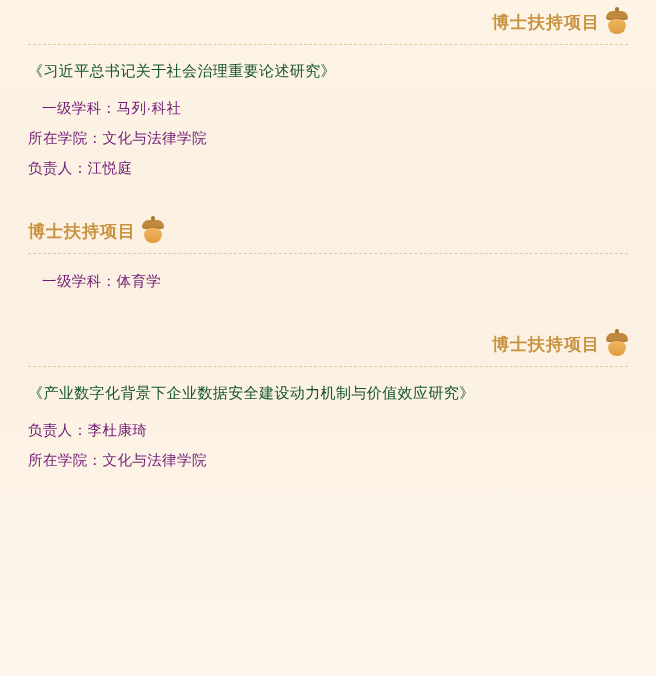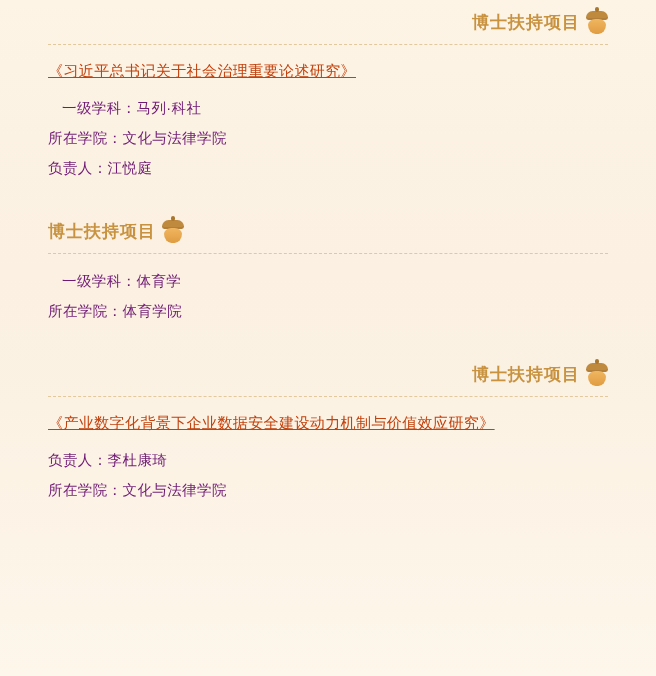--- a/index.html
+++ b/index.html
@@ -12,21 +12,21 @@
     background: linear-gradient(180deg, #fdf4e6 0%, #fbf0e1 40%, #fdf6ea 100%);
     font-family: "Liberation Sans", "DejaVu Sans", sans-serif;
     color: #3a3126;
     overflow: hidden;
   }
   .page {
     position: relative;
     width: 656px;
     height: 676px;
     box-sizing: border-box;
-    padding: 0 48px;
+    padding: 0 28px;
   }
   .entry {
     position: relative;
   }
   .badge-row {
     display: flex;
     align-items: center;
     height: 44px;
   }
   .badge-row.right { justify-content: flex-end; }
@@ -83,24 +83,23 @@
 
   .divider {
     height: 0;
     border-top: 1px dashed #e3c89c;
     margin: 0 0 12px 0;
   }
 
   .title {
     font-size: 15px;
     line-height: 28px;
-    color: #c2410c;
+    color: #14532d;
     margin: 10px 0 8px 0;
     letter-spacing: 0.4px;
-    text-decoration: underline;
   }
   .field {
     font-size: 14.5px;
     line-height: 30px;
     color: #701a75;
     letter-spacing: 0.4px;
   }
   .field.indent { padding-left: 14px; }
 
   .spacer-lg { height: 26px; }
@@ -134,21 +133,20 @@
       <span class="badge">
         <span class="badge-label" style="color: rgb(200, 146, 63);">博士扶持项目</span>
         <span class="acorn">
           <span class="cap"></span>
             <span class="nut"></span>
         </span>
       </span>
     </div>
     <div class="divider"></div>
     <div class="field indent"><span>一级学科：</span><span>体育学</span></div>
-    <div class="field"><span>所在学院：</span><span>体育学院</span></div>
   </div>
 
   <div class="spacer-lg"></div>
 
   <div class="entry">
     <div class="badge-row right">
       <span class="badge">
         <span class="badge-label" style="color: rgb(200, 146, 63);">博士扶持项目</span>
         <span class="acorn">
           <span class="cap"></span>

